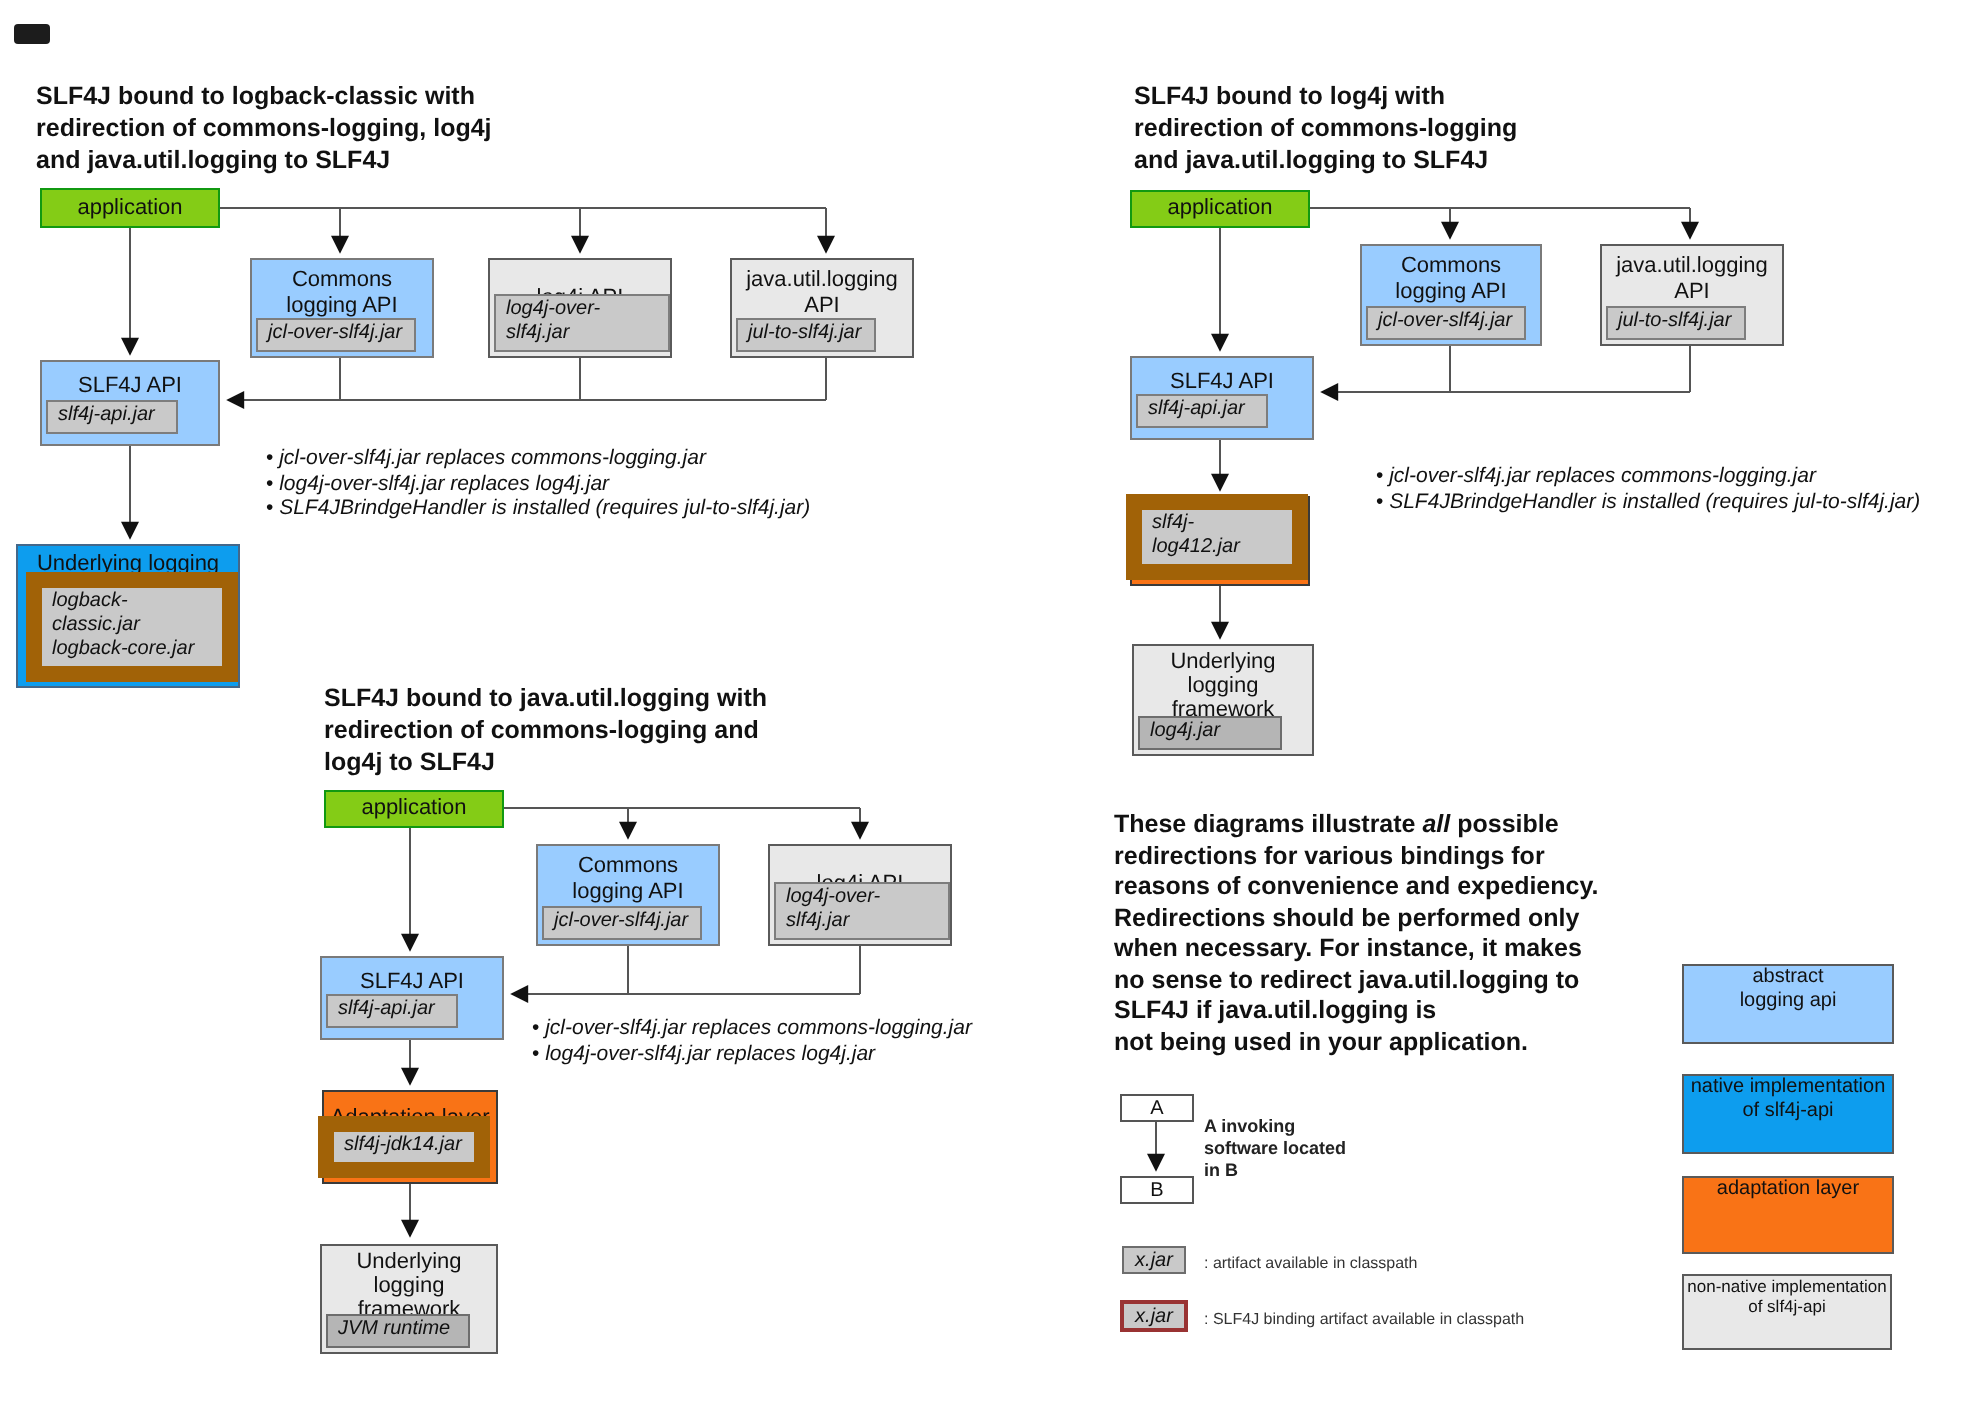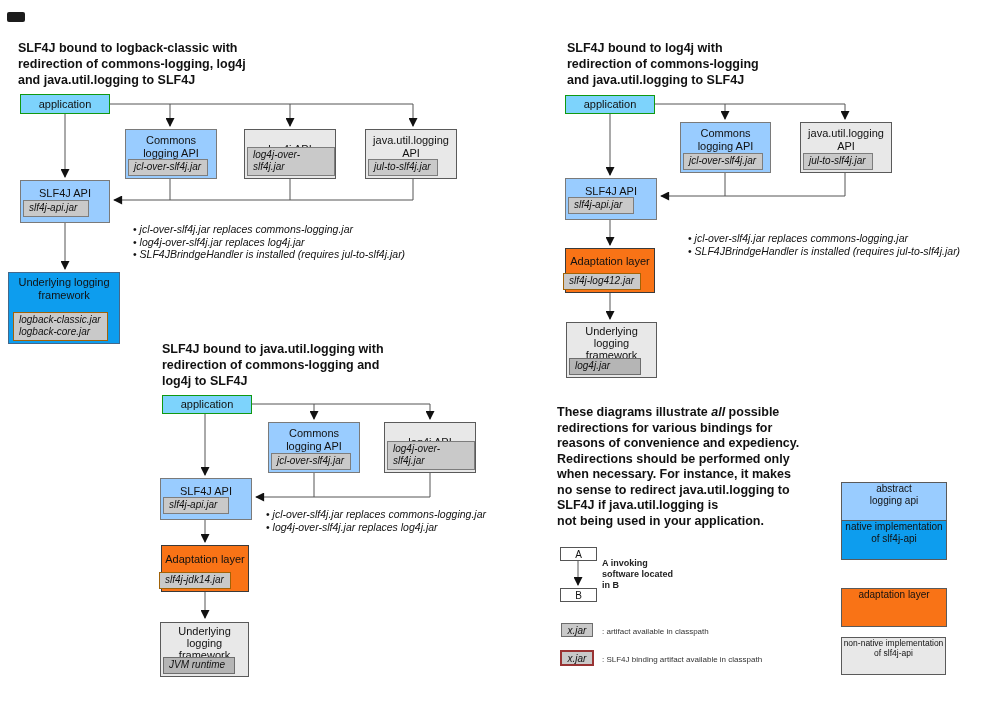--- a/index.html
+++ b/index.html
@@ -1,30 +1,30 @@
 <!DOCTYPE html>
 <html><head>
 <meta charset="utf-8">
 <style>
   html,body{margin:0;padding:0;background:#fff;}
   #stage{position:relative;width:982px;height:711px;background:#ffffff;overflow:hidden;
          font-family:"Liberation Sans",sans-serif;color:#111;}
   .title{position:absolute;font-weight:bold;font-size:12.5px;line-height:16px;white-space:pre-line;}
   .node{position:absolute;box-sizing:border-box;border:1px solid #707070;}
   .node .lbl{padding-top:4px;text-align:center;font-size:11px;line-height:13px;white-space:pre-line;}
-  .green{background:#7dd3fc;border-color:#119911;}
+  .green{background:#84cc16;border-color:#119911;}
   .lblue{background:#99ccff;border-color:#7a7a7a;}
   .blue{background:#0d9dee;border-color:#44688a;}
   .teal{background:#f97316;border-color:#3a3a3a;}
   .lgray{background:#e8e8e8;border-color:#5a5a5a;}
   .white{background:#ffffff;border-color:#555;}
   .jartag{position:absolute;left:2px;bottom:2px;box-sizing:border-box;background:#c9c9c9;
           border:1px solid #7d7d7d;font-style:italic;font-size:10px;line-height:12px;
           padding:1px 6px 2px 5px;white-space:pre-line;min-width:66px;text-align:left;}
-  .jartag.red{border:1px solid #a16207;left:-3px;}
+  .jartag.red{border:8px solid #a16207;left:-3px;}
   .jartag.dark{background:#b5b5b5;border-color:#6d6d6d;min-width:72px;margin-top:15px;}
   .jartag.raised{bottom:5px;}
   .bullets{position:absolute;font-size:10.5px;line-height:12.5px;font-style:italic;white-space:nowrap;}
   .bullet::before{content:"• ";font-style:normal;}
   .note{position:absolute;font-weight:bold;font-size:12.5px;line-height:15.5px;white-space:pre-line;}
   .note .emph{font-style:italic;}
   .legend-text{position:absolute;font-size:9px;line-height:11px;white-space:pre-line;color:#222;font-weight:bold;}
   .legend-desc{position:absolute;font-size:8px;line-height:10px;color:#333;white-space:nowrap;}
   .cbox{display:flex;align-items:center;justify-content:center;text-align:center;}
   .cbox .lbl{padding-top:0;}
@@ -235,19 +235,19 @@
   </div>
   <div class="legend-desc" style="left:602px;top:627px;">: artifact available in classpath</div>
 
   <div class="node cbox" style="left:560px;top:650px;width:34px;height:16px;background:#c9c9c9;border:2px solid #993333;">
     <div class="lbl" style="font-size:10px;font-style:italic;">x.jar</div>
   </div>
   <div class="legend-desc" style="left:602px;top:655px;">: SLF4J binding artifact available in classpath</div>
 
   <div class="swatch lblue" style="left:841px;top:482px;width:106px;height:40px;"><span>abstract
 logging api</span></div>
-  <div class="swatch blue" style="left:841px;top:520px;width:106px;height:40px;"><span>native implementation
+  <div class="swatch blue" style="left:841px;top:537px;width:106px;height:40px;"><span>native implementation
 of slf4j-api</span></div>
   <div class="swatch teal" style="left:841px;top:588px;width:106px;height:39px;"><span>adaptation layer</span></div>
   <div class="swatch lgray tiny" style="left:841px;top:637px;width:105px;height:38px;"><span>non-native implementation
 of slf4j-api</span></div>
 
 </div>
 
 </body></html>

